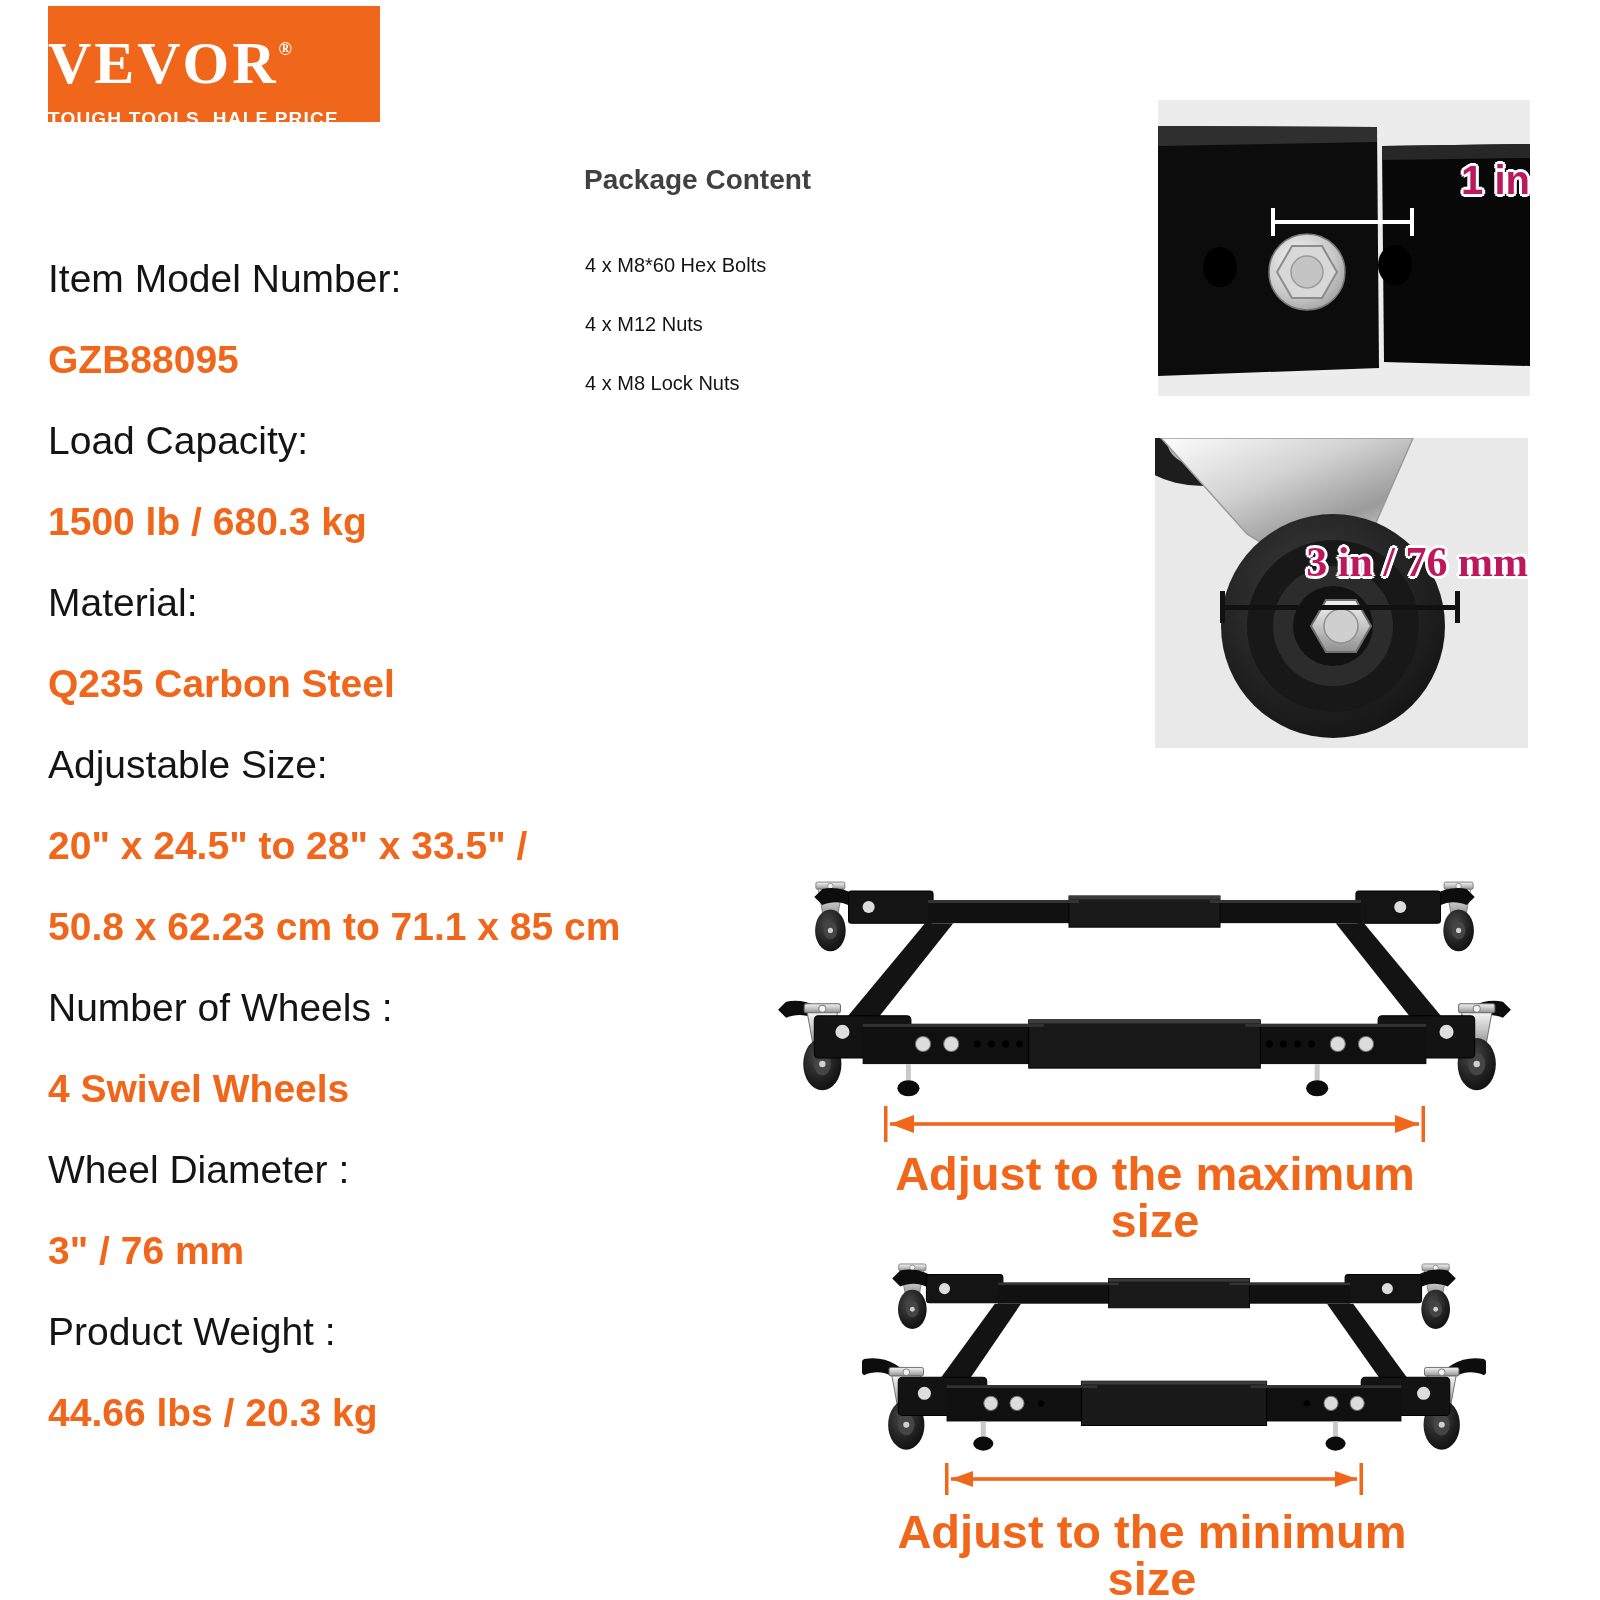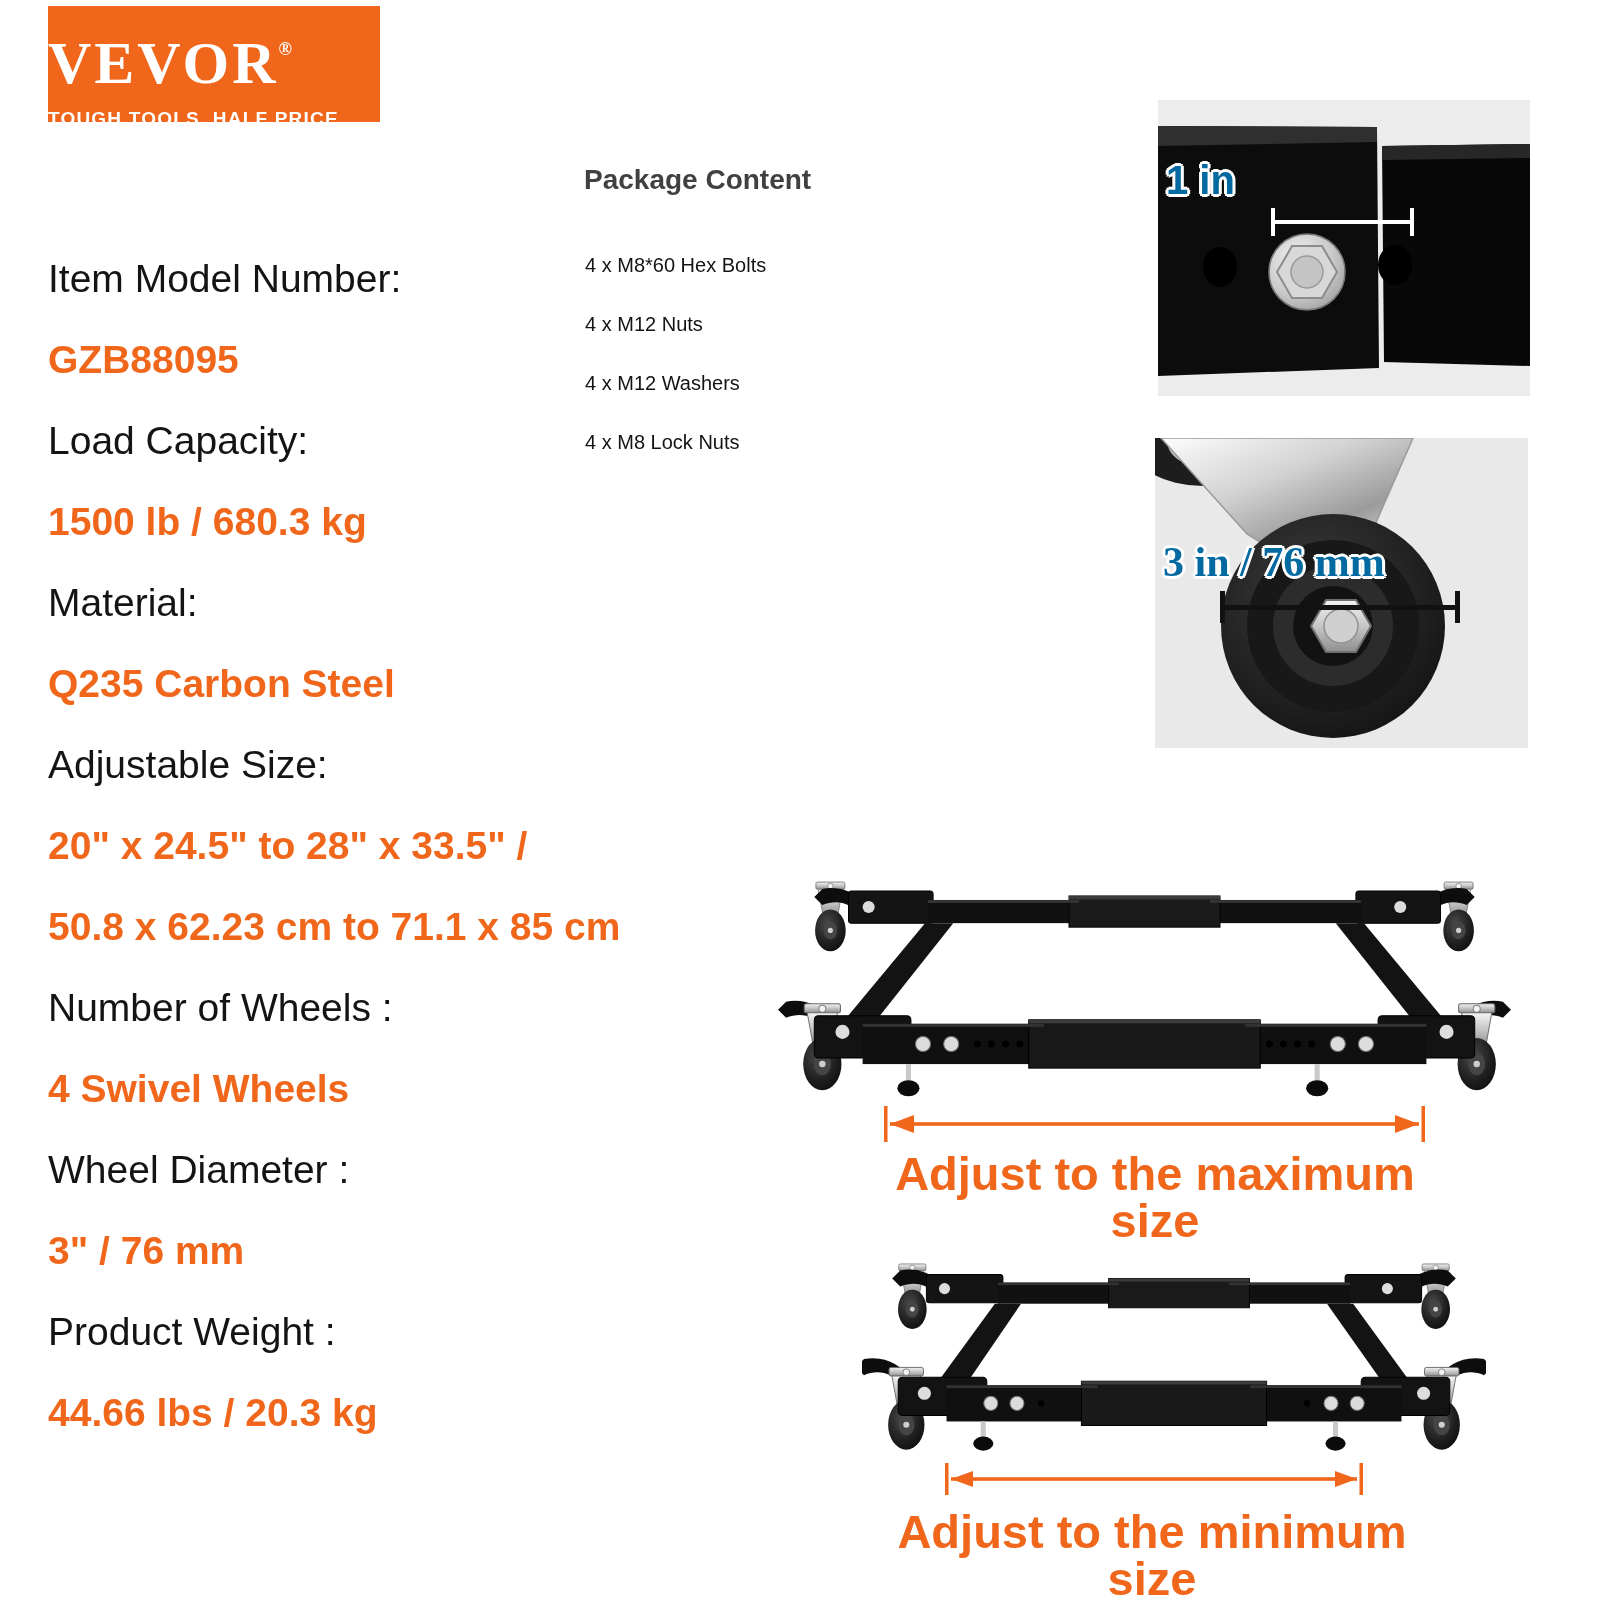--- a/index.html
+++ b/index.html
@@ -18,21 +18,21 @@
   .spec-label{color:#141414;}
   .spec-value{color:#F0671C;font-weight:bold;}
   
   .pkg-title{position:absolute;left:584px;top:164px;font-size:28px;font-weight:bold;color:#404040;}
   .pkg-list{position:absolute;left:585px;top:236px;}
   .pkg-item{height:59px;display:flex;align-items:center;font-size:20px;color:#141414;}
   
   .photo{position:absolute;overflow:hidden;}
   .photo-bolt{left:1158px;top:100px;width:372px;height:296px;background:#ececec;}
   .photo-caster{left:1155px;top:438px;width:373px;height:310px;background:#e9e9e9;font-family:Liberation Serif, serif;}
-  .callout{position:absolute;left:8px;right:0;text-align:left;font-weight:bold;color:#0369a1;
+  .callout{position:absolute;left:16px;right:0;text-align:right;font-weight:bold;color:#be185d;
            text-shadow:-3px 0 0 #fff,3px 0 0 #fff,0 -3px 0 #fff,0 3px 0 #fff,
                        -2px -2px 0 #fff,2px -2px 0 #fff,-2px 2px 0 #fff,2px 2px 0 #fff;}
   .callout-bolt{top:58px;font-size:40px;}
   .callout-caster{top:100px;font-size:42px;}
   
   .base-max{position:absolute;left:772px;top:852px;width:745px;height:248px;}
   .base-min{position:absolute;left:862px;top:1242px;width:624px;height:212px;}
   
   .dim{position:absolute;}
   .dim-max{left:884px;top:1104px;width:541px;height:40px;}
@@ -96,21 +96,20 @@
       </div>
     <div class="spec-line">
         <span class="spec-value">44.66 lbs / 20.3 kg</span>
       </div>
   </div>
 
   <div class="pkg-title">Package Content</div>
   <div class="pkg-list">
     <div class="pkg-item">4 x M8*60 Hex Bolts</div>
     <div class="pkg-item">4 x M12 Nuts</div>
-    <div class="pkg-item">4 x M12 Washers</div>
     <div class="pkg-item">4 x M8 Lock Nuts</div>
   </div>
 
   <div class="photo photo-bolt">
     <svg width="372" height="296" viewBox="0 0 372 296">
       <defs>
         <radialGradient id="boltg" cx="0.38" cy="0.35" r="0.85">
           <stop offset="0" stop-color="#f5f5f5"></stop>
             <stop offset="0.55" stop-color="#c9c9c9"></stop>
             <stop offset="1" stop-color="#8d8d8d"></stop>

